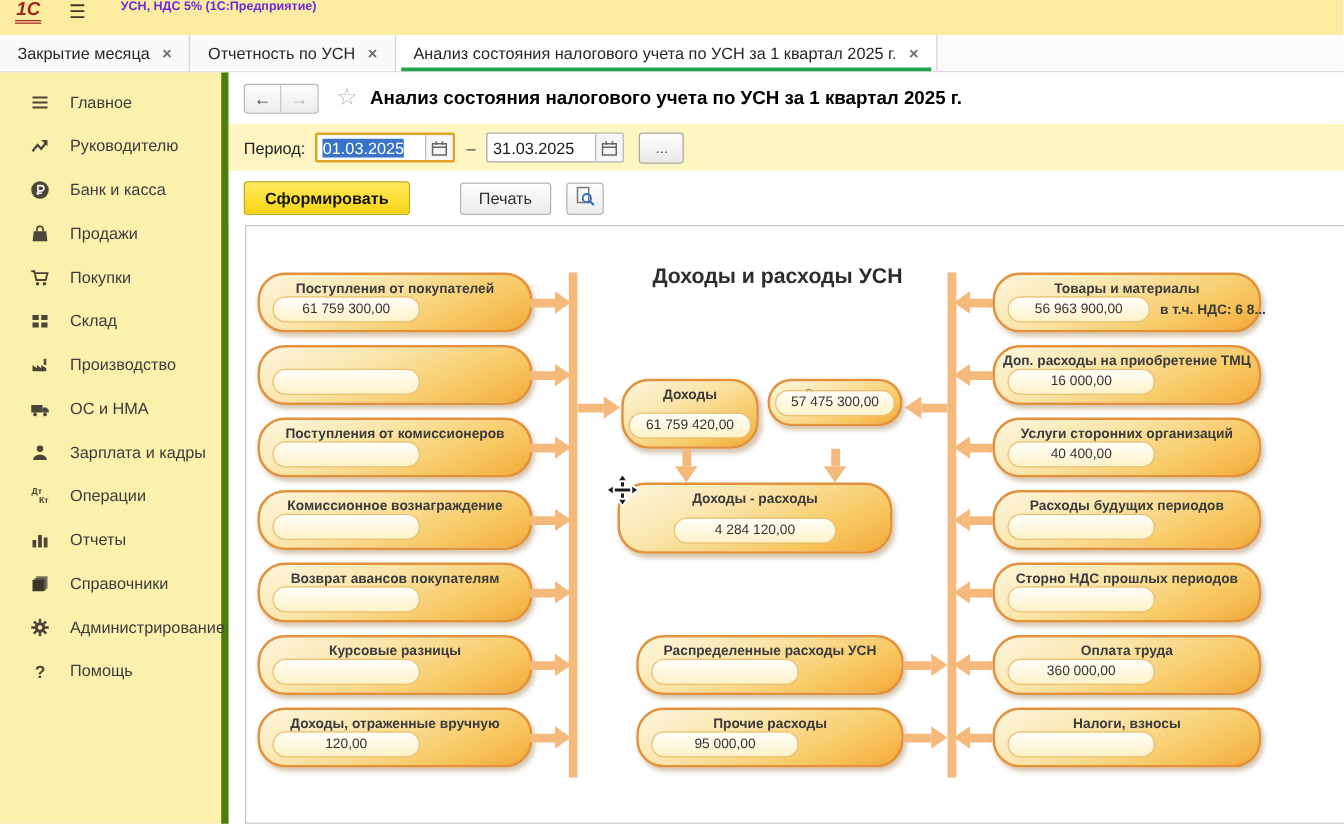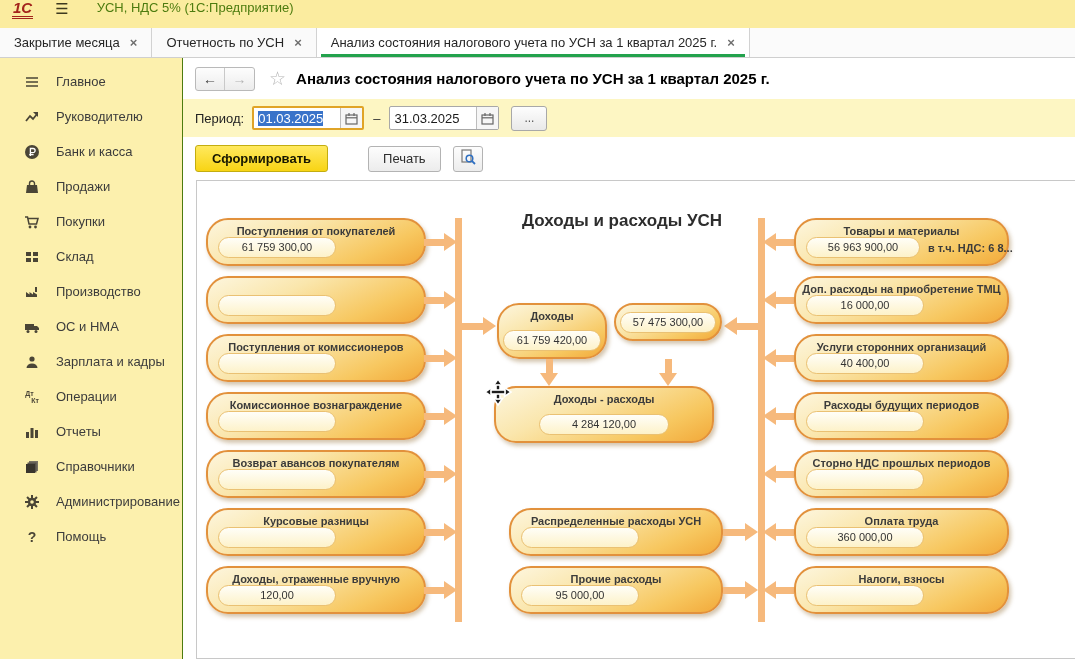--- a/index.html
+++ b/index.html
@@ -3,34 +3,34 @@
 <meta charset="utf-8">
 <style>
   * { margin:0; padding:0; box-sizing:border-box; }
   html,body { width:1075px; height:660px; overflow:hidden; }
   body { font-family:"Liberation Sans","DejaVu Sans",sans-serif; background:#fff; position:relative; font-size:13px; color:#222; }
 
   
   .topbar { height:28px; background:#fbec9f; display:flex; align-items:flex-start; padding-left:12px; }
   .logo1c { color:#a3241c; font-weight:bold; font-size:15px; font-style:italic; border-bottom:3px double #a3241c; line-height:15px; padding:0 1px 1px 1px; }
   .hamburger { font-size:15px; color:#3d391f; margin-left:22px; cursor:pointer; }
-  .wintitle { margin-left:28px; color:#4d7c0f; font-size:13px; }
+  .wintitle { margin-left:28px; color:#6d28d9; font-size:10px;font-weight:bold; }
 
   
   .tabbar { height:30px; background:#fbfbfb; border-bottom:1px solid #cfcfcf; display:flex; align-items:stretch; }
   .tab { display:flex; align-items:center; padding:0 14px; border-right:1px solid #d2d2d2; background:#fafafa; color:#262626; white-space:nowrap; position:relative; cursor:pointer; }
   .tab .tlabel { font-size:13px; }
   .tab .close { margin-left:10px; color:#6e6e6e; font-size:13px; font-weight:bold; cursor:pointer; }
   .tab.active { background:#fff; }
   .tab.active::after { content:""; position:absolute; left:4px; right:4px; bottom:0; height:3px; background:#23a24d; }
   .hicon { margin-right:10px; display:flex; }
 
   
   .bodyrow { display:flex; height:601px; }
-  .sidebar { width:183px; background:#fcf0ad; border-right:1px solid #4d7c0f; padding-top:6px; flex:none; }
+  .sidebar { width:183px; background:#fcf0ad; border-right:6px solid #4d7c0f; padding-top:6px; flex:none; }
   .side-item { height:35px; display:flex; align-items:center; padding-left:20px; cursor:pointer; color:#3c3c3c; }
   .side-item .sicon { width:24px; display:flex; justify-content:center; margin-right:12px; flex:none; }
   .side-item .slabel { font-size:13px; }
   .qmark { font-weight:bold; font-size:14px; color:#4a4536; }
   .dtkt { font-size:7px; font-weight:bold; color:#4a4536; line-height:7px; text-align:left; }
   .dtkt span { display:block; }
   .dtkt span:last-child { margin-left:6px; }
 
   .main { flex:1; display:flex; flex-direction:column; background:#fff; }
 

